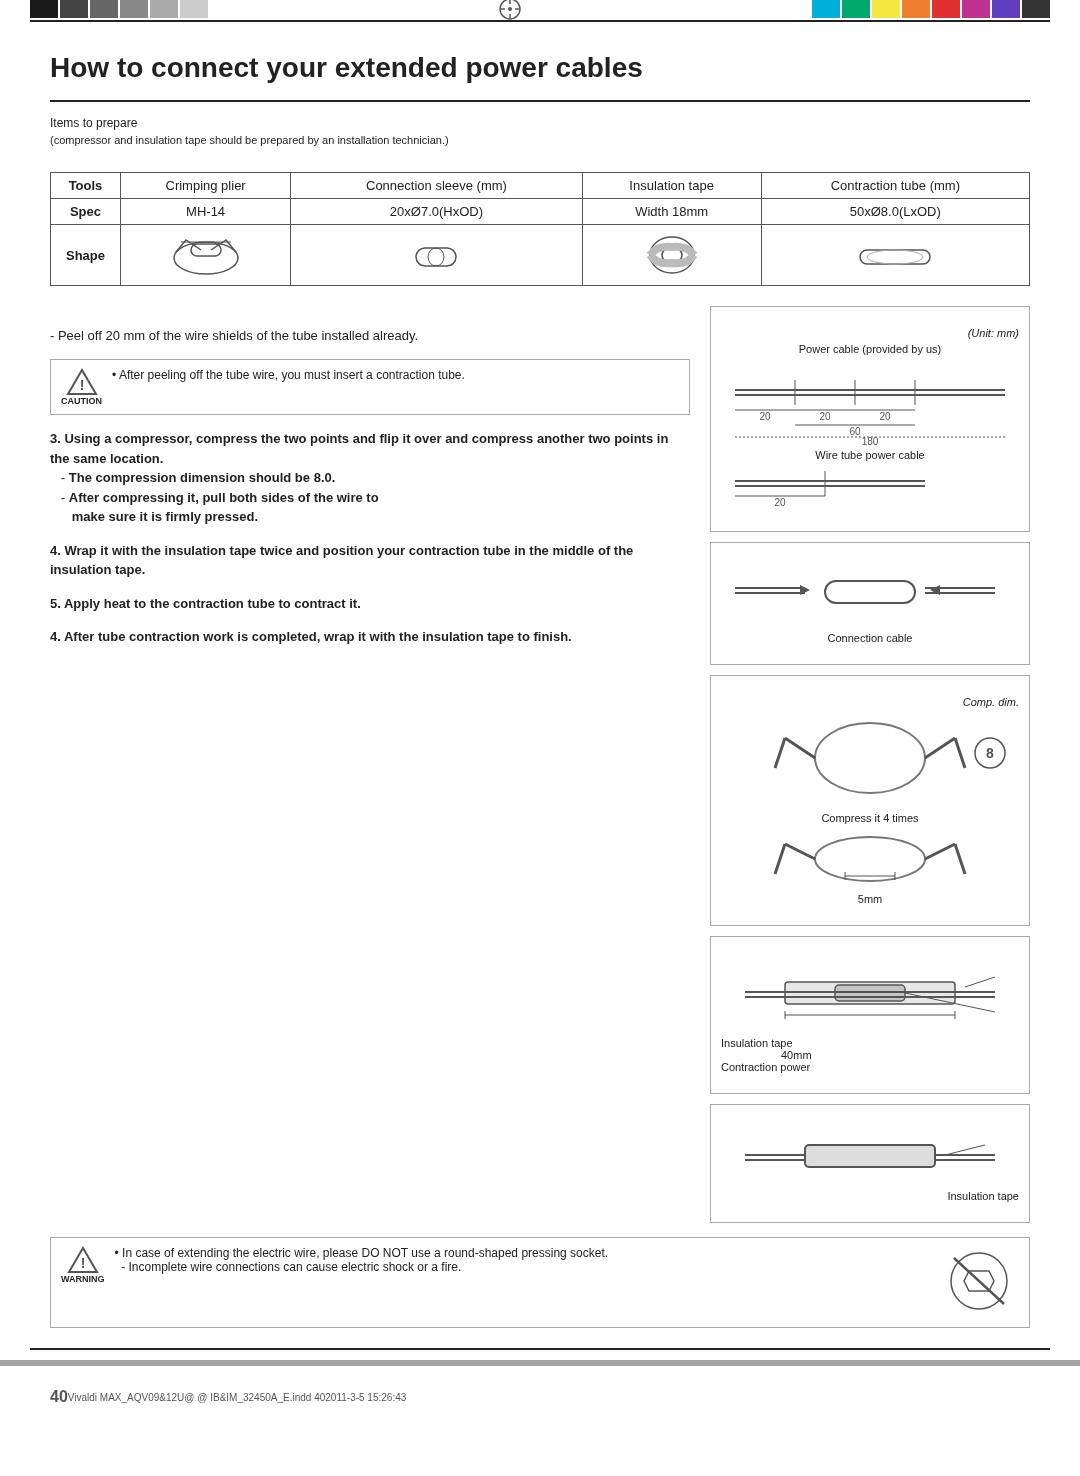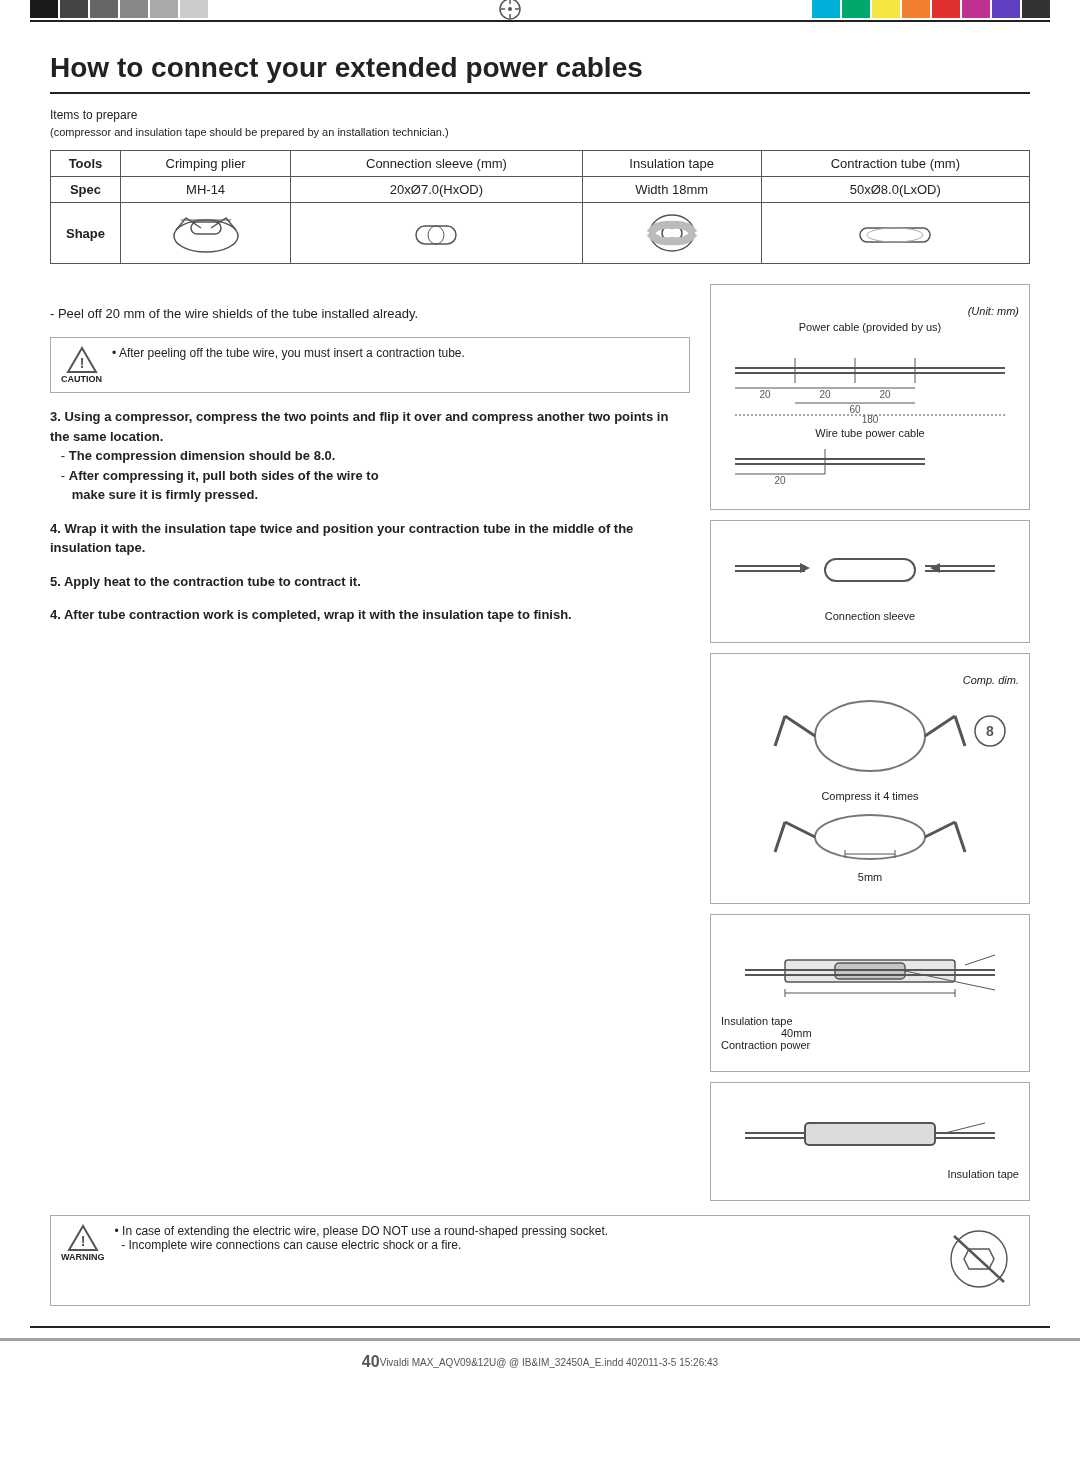--- a/index.html
+++ b/index.html
@@ -53,31 +53,31 @@
 
     
     .content {
       padding: 30px 50px 20px 50px;
     }
 
     .page-title {
       font-size: 28px;
       font-weight: bold;
       border-bottom: 2px solid #222;
-      padding-bottom: 8px;
+      padding-bottom: 16px;
       margin-bottom: 14px;
     }
 
     .items-to-prepare {
       font-size: 12px;
       margin-bottom: 4px;
     }
     .items-to-prepare-sub {
       font-size: 11px;
-      margin-bottom: 12px;
+      margin-bottom: 26px;
     }
 
     
     .tools-table {
       border-collapse: collapse;
       width: 100%;
       margin-bottom: 20px;
       font-size: 13px;
     }
     .tools-table td, .tools-table th {
@@ -177,24 +177,24 @@
 
     
     .svg-diagram {
       display: block;
       margin: 0 auto;
     }
 
     
     .footer {
       display: flex;
-      justify-content: center;
+      justify-content: flex-start;
       align-items: center;
-      padding: 12px 50px;
-      border-top: 3px solid #a3a3a3;
+      padding: 22px 50px;
+      border-top: 6px solid #a3a3a3;
       font-size: 10px;
       color: #555;
       margin-top: 10px;
     }
     .page-number {
       font-size: 16px;
       font-weight: bold;
     }
   </style>
 </head>
@@ -394,21 +394,21 @@
 
           <polygon points="85,27 75,22 75,32" fill="#555"></polygon>
 
           <rect x="100" y="18" width="90" height="22" rx="11" fill="none" stroke="#555" stroke-width="2"></rect>
 
           <line x1="200" y1="25" x2="270" y2="25" stroke="#555" stroke-width="2"></line>
           <line x1="200" y1="30" x2="270" y2="30" stroke="#555" stroke-width="2"></line>
 
           <polygon points="205,27 215,22 215,32" fill="#555"></polygon>
         </svg>
-        <div class="diagram-label">Connection sleeve</div>
+        <div class="diagram-label">Connection cable</div>
       </div>
 
       <div class="diagram-box">
         <div style="display:flex; justify-content:flex-end; font-size:11px; font-style:italic;">Comp. dim.</div>
         <svg width="290" height="100" class="svg-diagram">
 
           <ellipse cx="145" cy="50" rx="55" ry="35" fill="none" stroke="#777" stroke-width="2"></ellipse>
           <line x1="90" y1="50" x2="60" y2="30" stroke="#555" stroke-width="3"></line>
           <line x1="200" y1="50" x2="230" y2="30" stroke="#555" stroke-width="3"></line>
           <line x1="60" y1="30" x2="50" y2="60" stroke="#555" stroke-width="3"></line>

